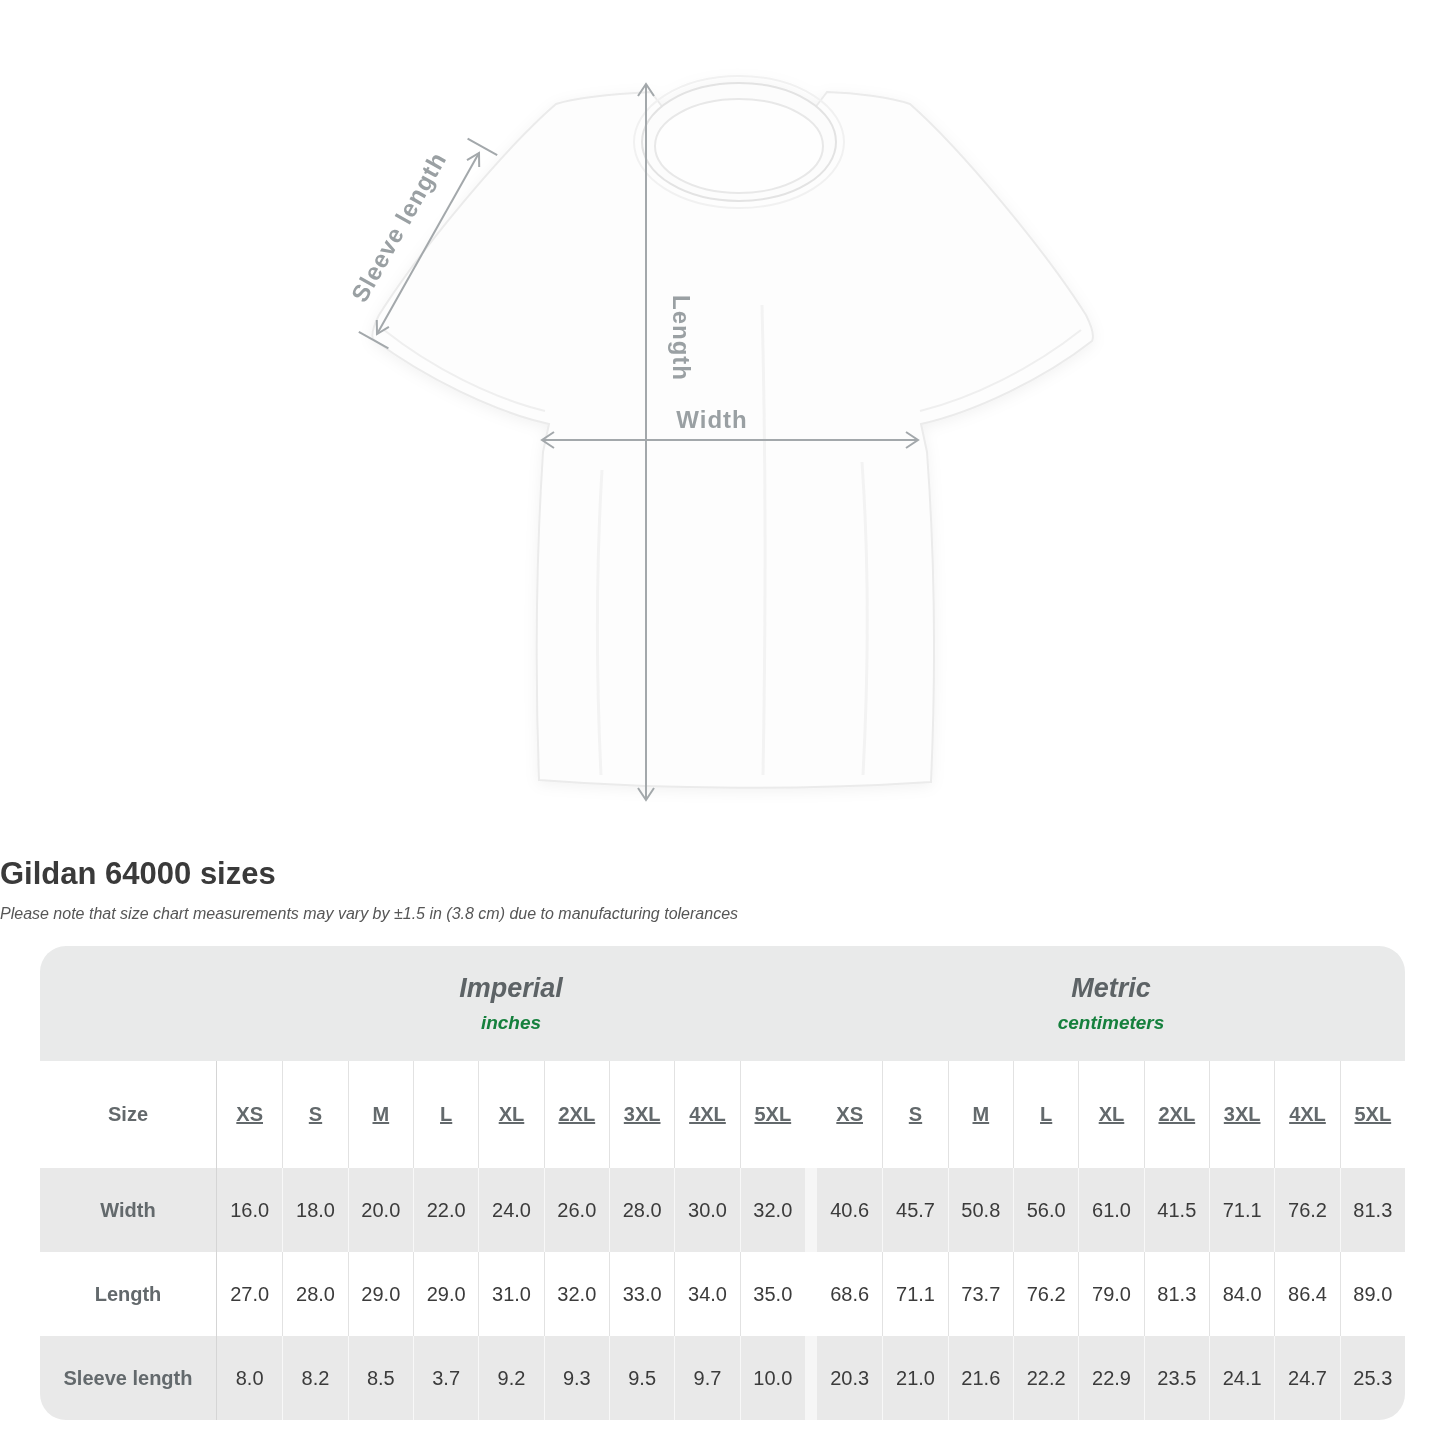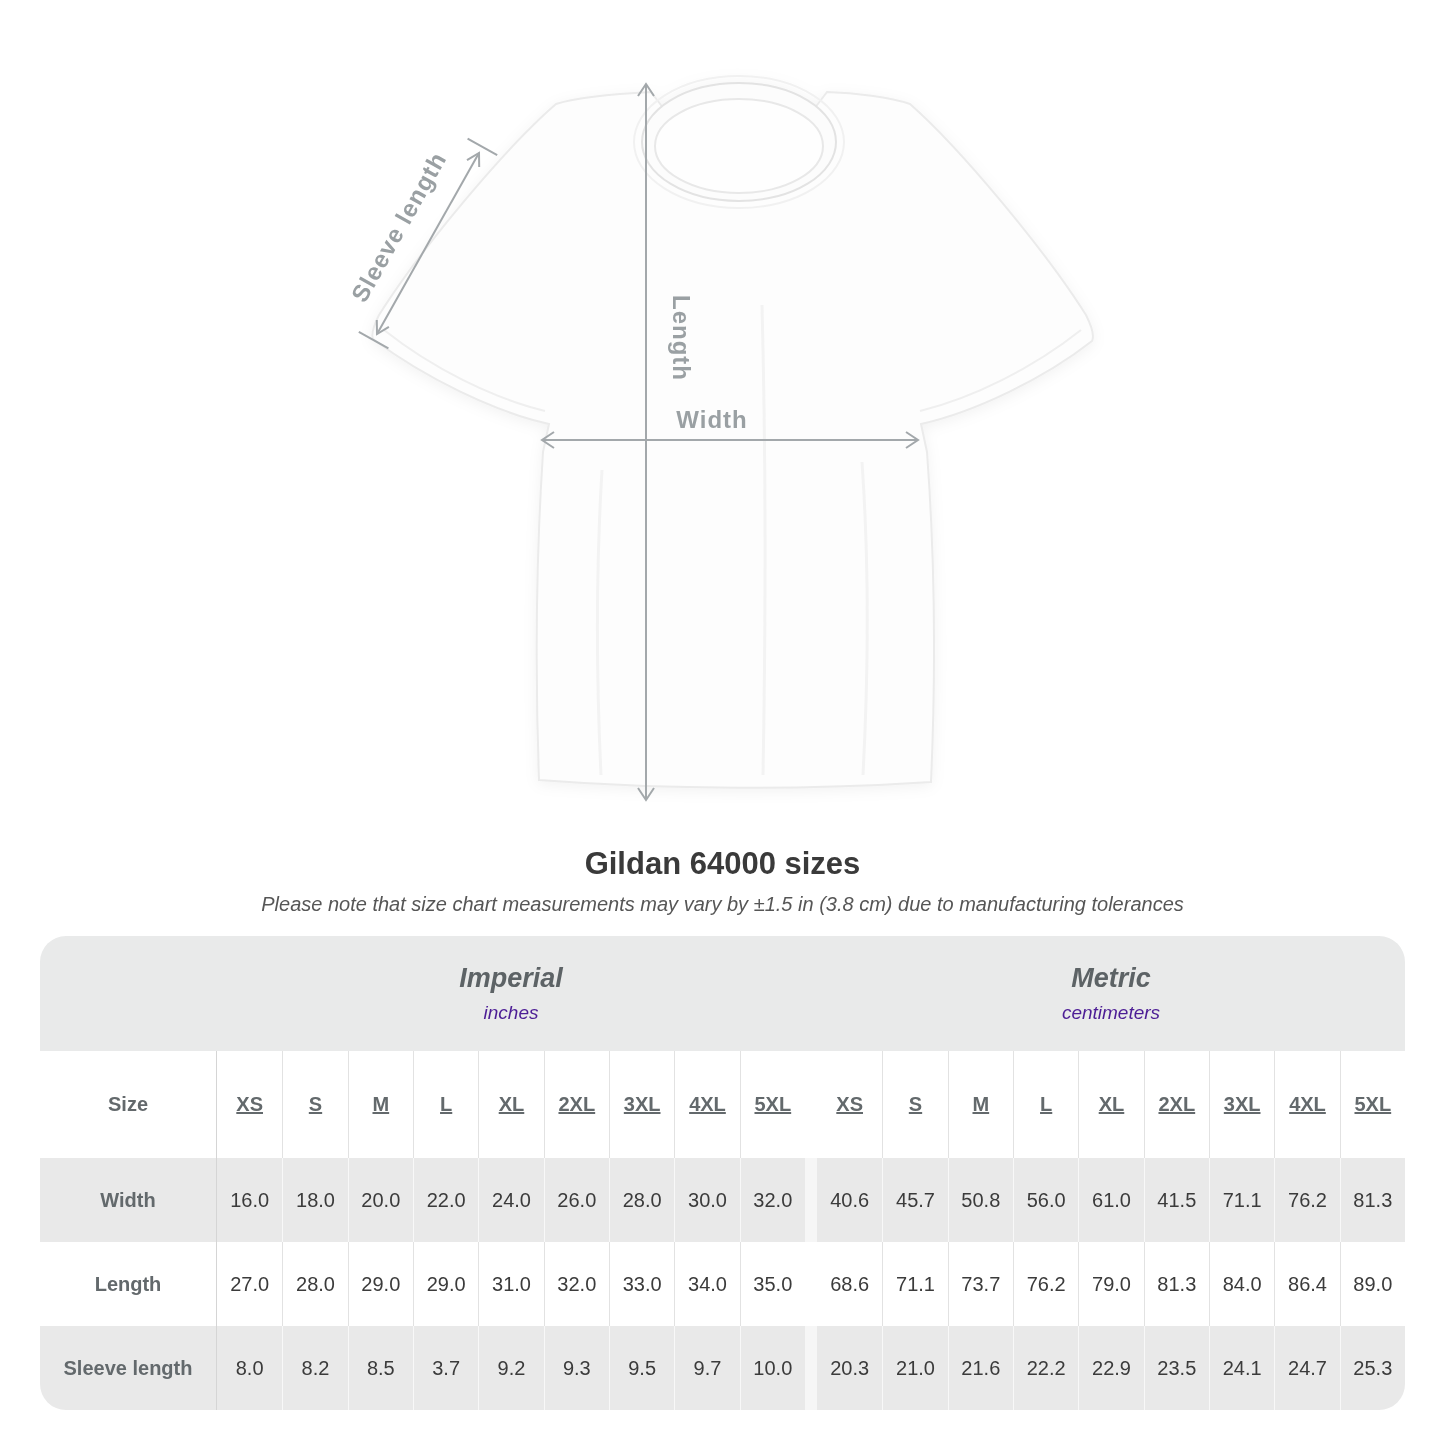--- a/index.html
+++ b/index.html
@@ -9,37 +9,37 @@
   .diagram{position:relative;width:1445px;height:845px;}
   .diagram svg{display:block;}
   .shirt-body{fill:#fdfdfd;stroke:#ebebeb;stroke-width:2;}
   .fold{fill:none;stroke:#f3f3f3;stroke-width:3;}
   .seam{fill:none;stroke:#efefef;stroke-width:2;}
   .collar-outer{fill:#fcfcfc;stroke:#e3e3e3;stroke-width:2;}
   .collar-inner{fill:#fefefe;stroke:#e8e8e8;stroke-width:2;}
   .dim{stroke:#a3a8ab;stroke-width:2;fill:none;}
   .dim-label{fill:#9aa0a3;font-weight:bold;font-size:24px;letter-spacing:1px;}
   
-  .heading{text-align:center;}
+  .heading{margin-top:10px;}
   .title{font-size:31px;font-weight:bold;color:#3a3a3a;line-height:38px;margin:0;}
-  .subtitle{font-size:20px;font-style:italic;color:#565656;line-height:30px;margin:6px 0 0 0;}
+  .subtitle{font-size:16px;font-style:italic;color:#565656;line-height:30px;margin:6px 0 0 0;}
   
   .size-table{margin:17px 40px 0 40px;border-radius:26px;overflow:hidden;}
   .trow{display:grid;grid-template-columns:177px repeat(9,1fr) 12px repeat(9,1fr);}
   .cell{display:flex;align-items:center;justify-content:center;}
   .r-head{height:115px;background:#e9eaea;}
   .r-size{height:107px;background:#ffffff;}
   .r-data{height:84px;}
   .r-gray .cell{background:#e9e9e9;}
   .r-white .cell{background:#ffffff;}
   .r-size .cell{background:#ffffff;}
   .r-head .cell{background:transparent;}
   .group{grid-column:span 9;flex-direction:column;}
   .gname{font-size:27px;font-weight:bold;font-style:italic;color:#5d6366;}
-  .gunit{font-size:19px;font-style:italic;color:#4c1d95;margin-top:8px;}
+  .gunit{font-size:19px;font-style:italic;color:#15803d;margin-top:8px;font-weight:bold;}
   .lab{font-weight:bold;font-size:20px;color:#63696c;border-right:1px solid #d5d5d5;}
   .shead{font-weight:bold;font-size:20px;color:#63696c;}
   .dcell{font-size:20px;color:#3b3b3b;}
   .r-size .dcell{font-weight:bold;font-size:20px;color:#63696c;text-decoration:underline;}
   .dcell + .dcell{border-left:1px solid #e2e2e2;}
   .r-gray .dcell + .dcell{border-left-color:#f8f8f8;}
   .divc{background:#ededed;}
   .r-gray .divc{background:#f6f6f6;}
   .r-head .divc{background:transparent;}
 </style>

